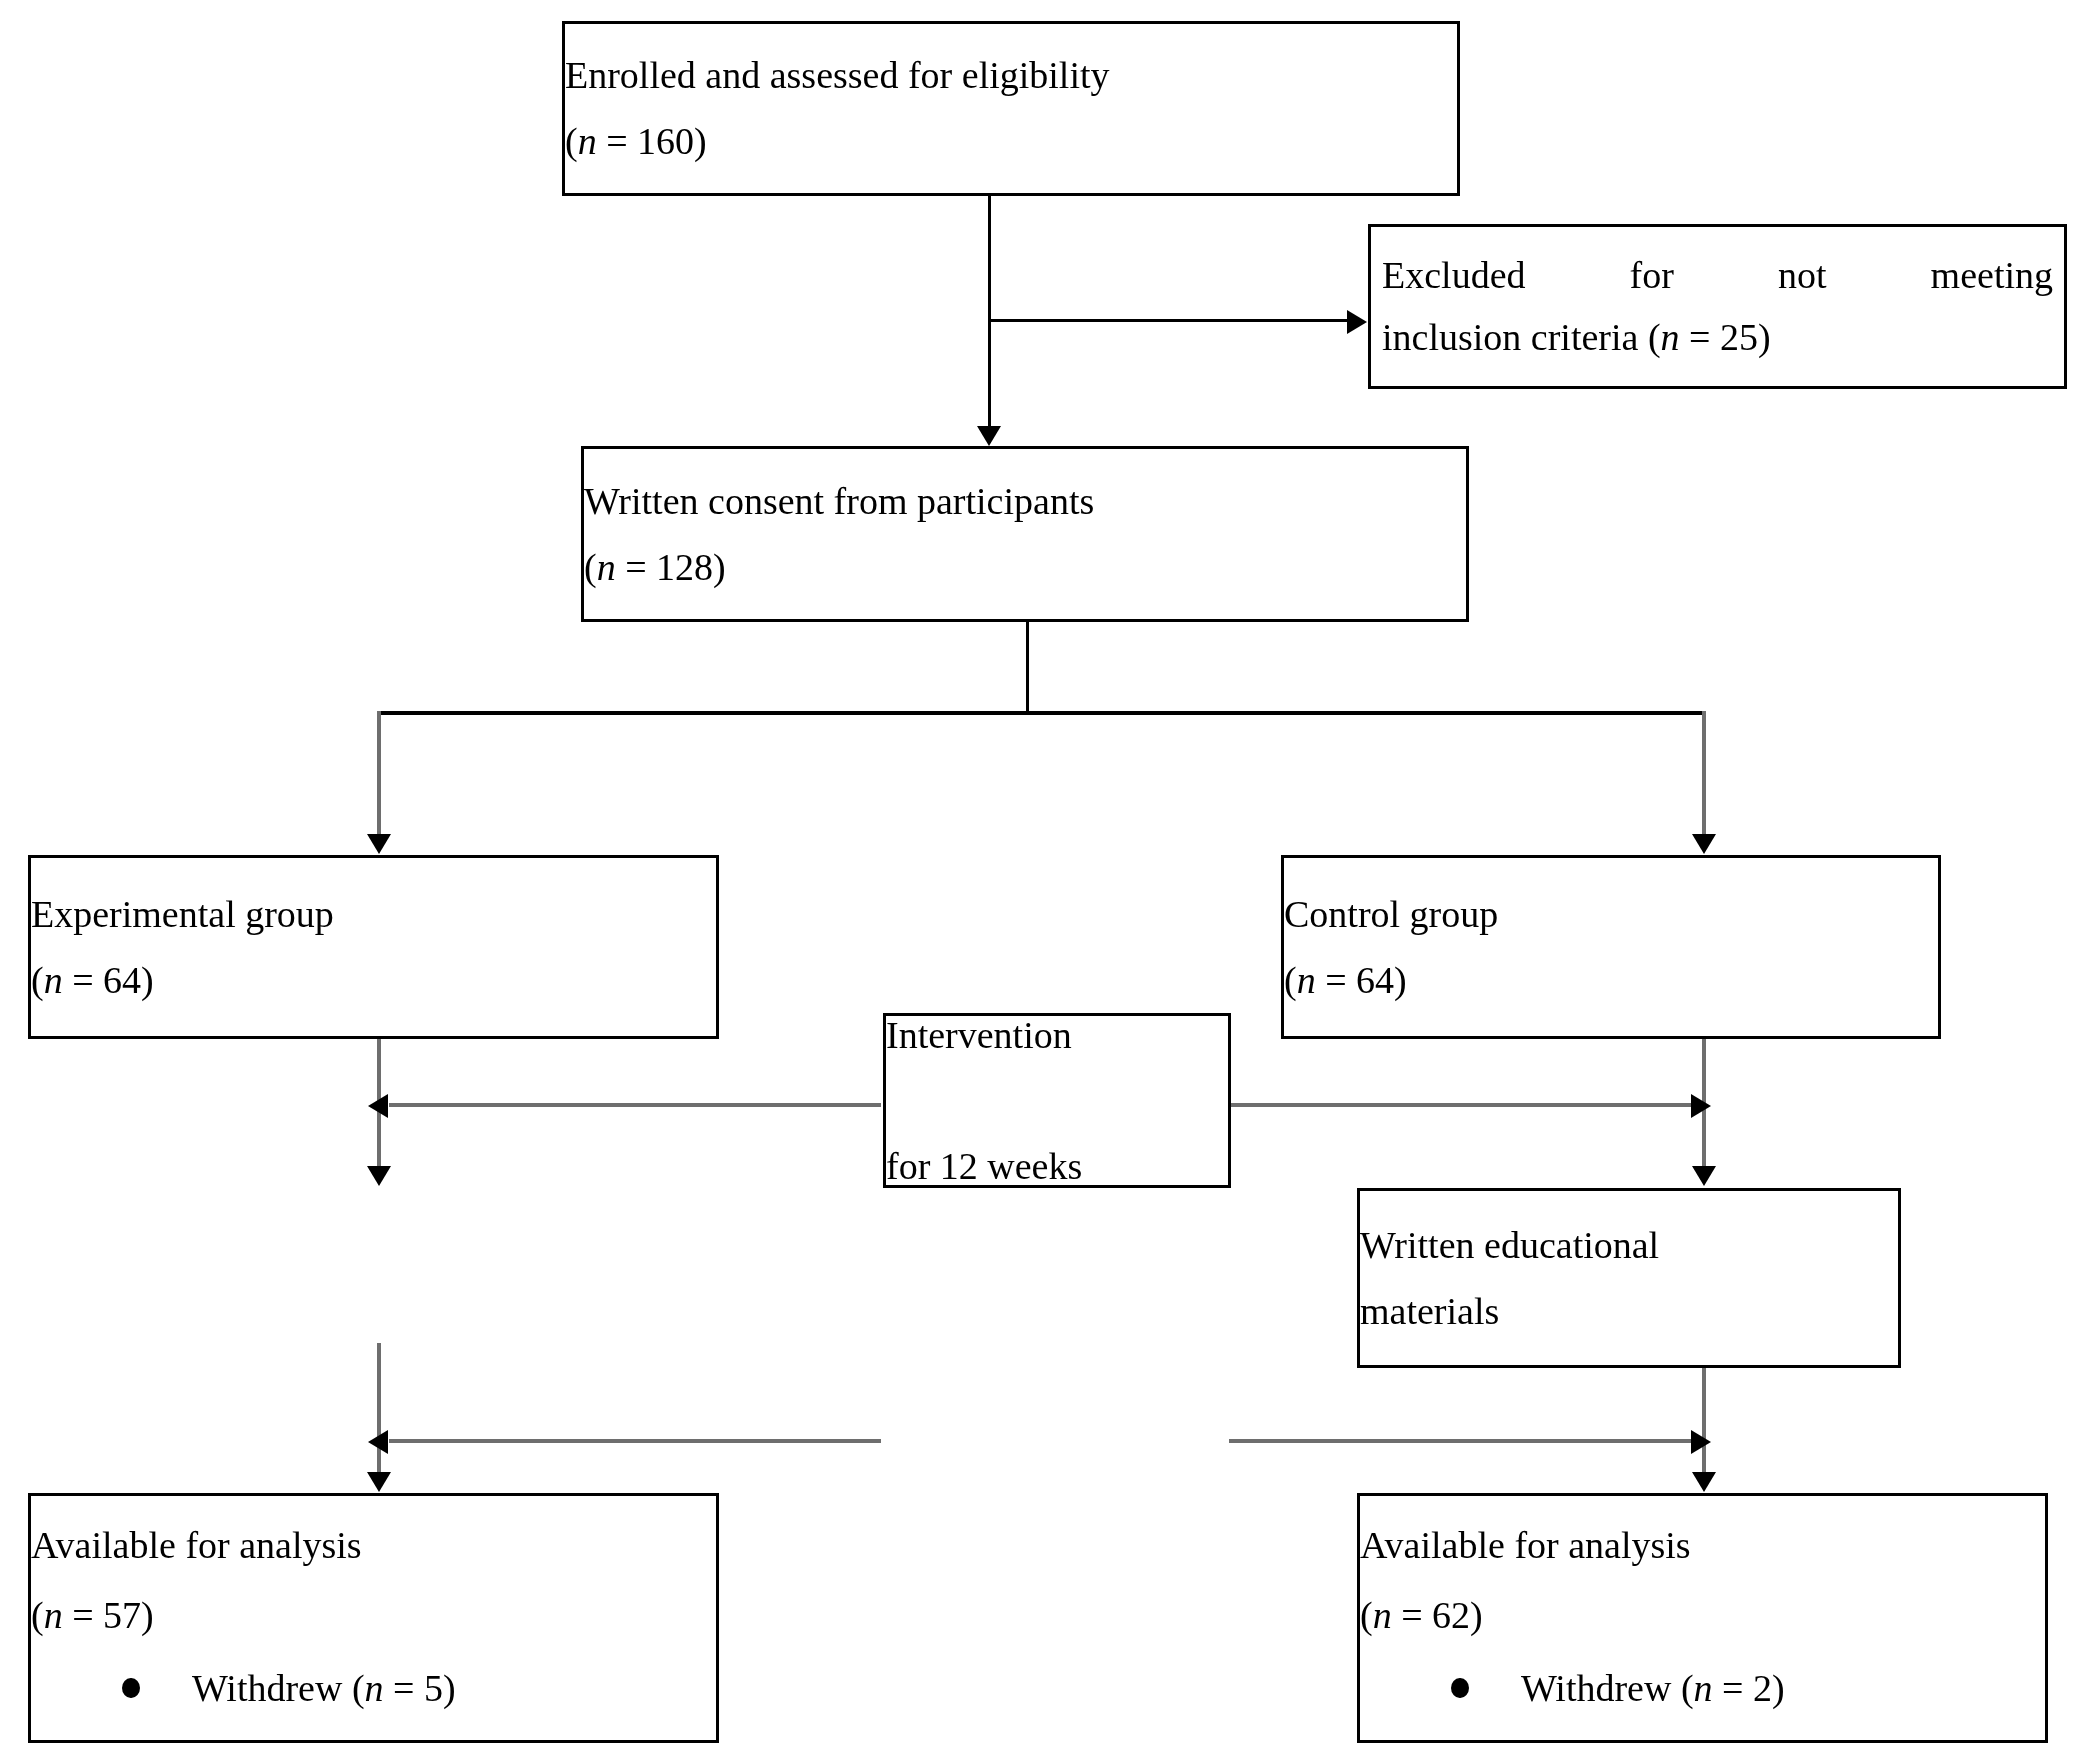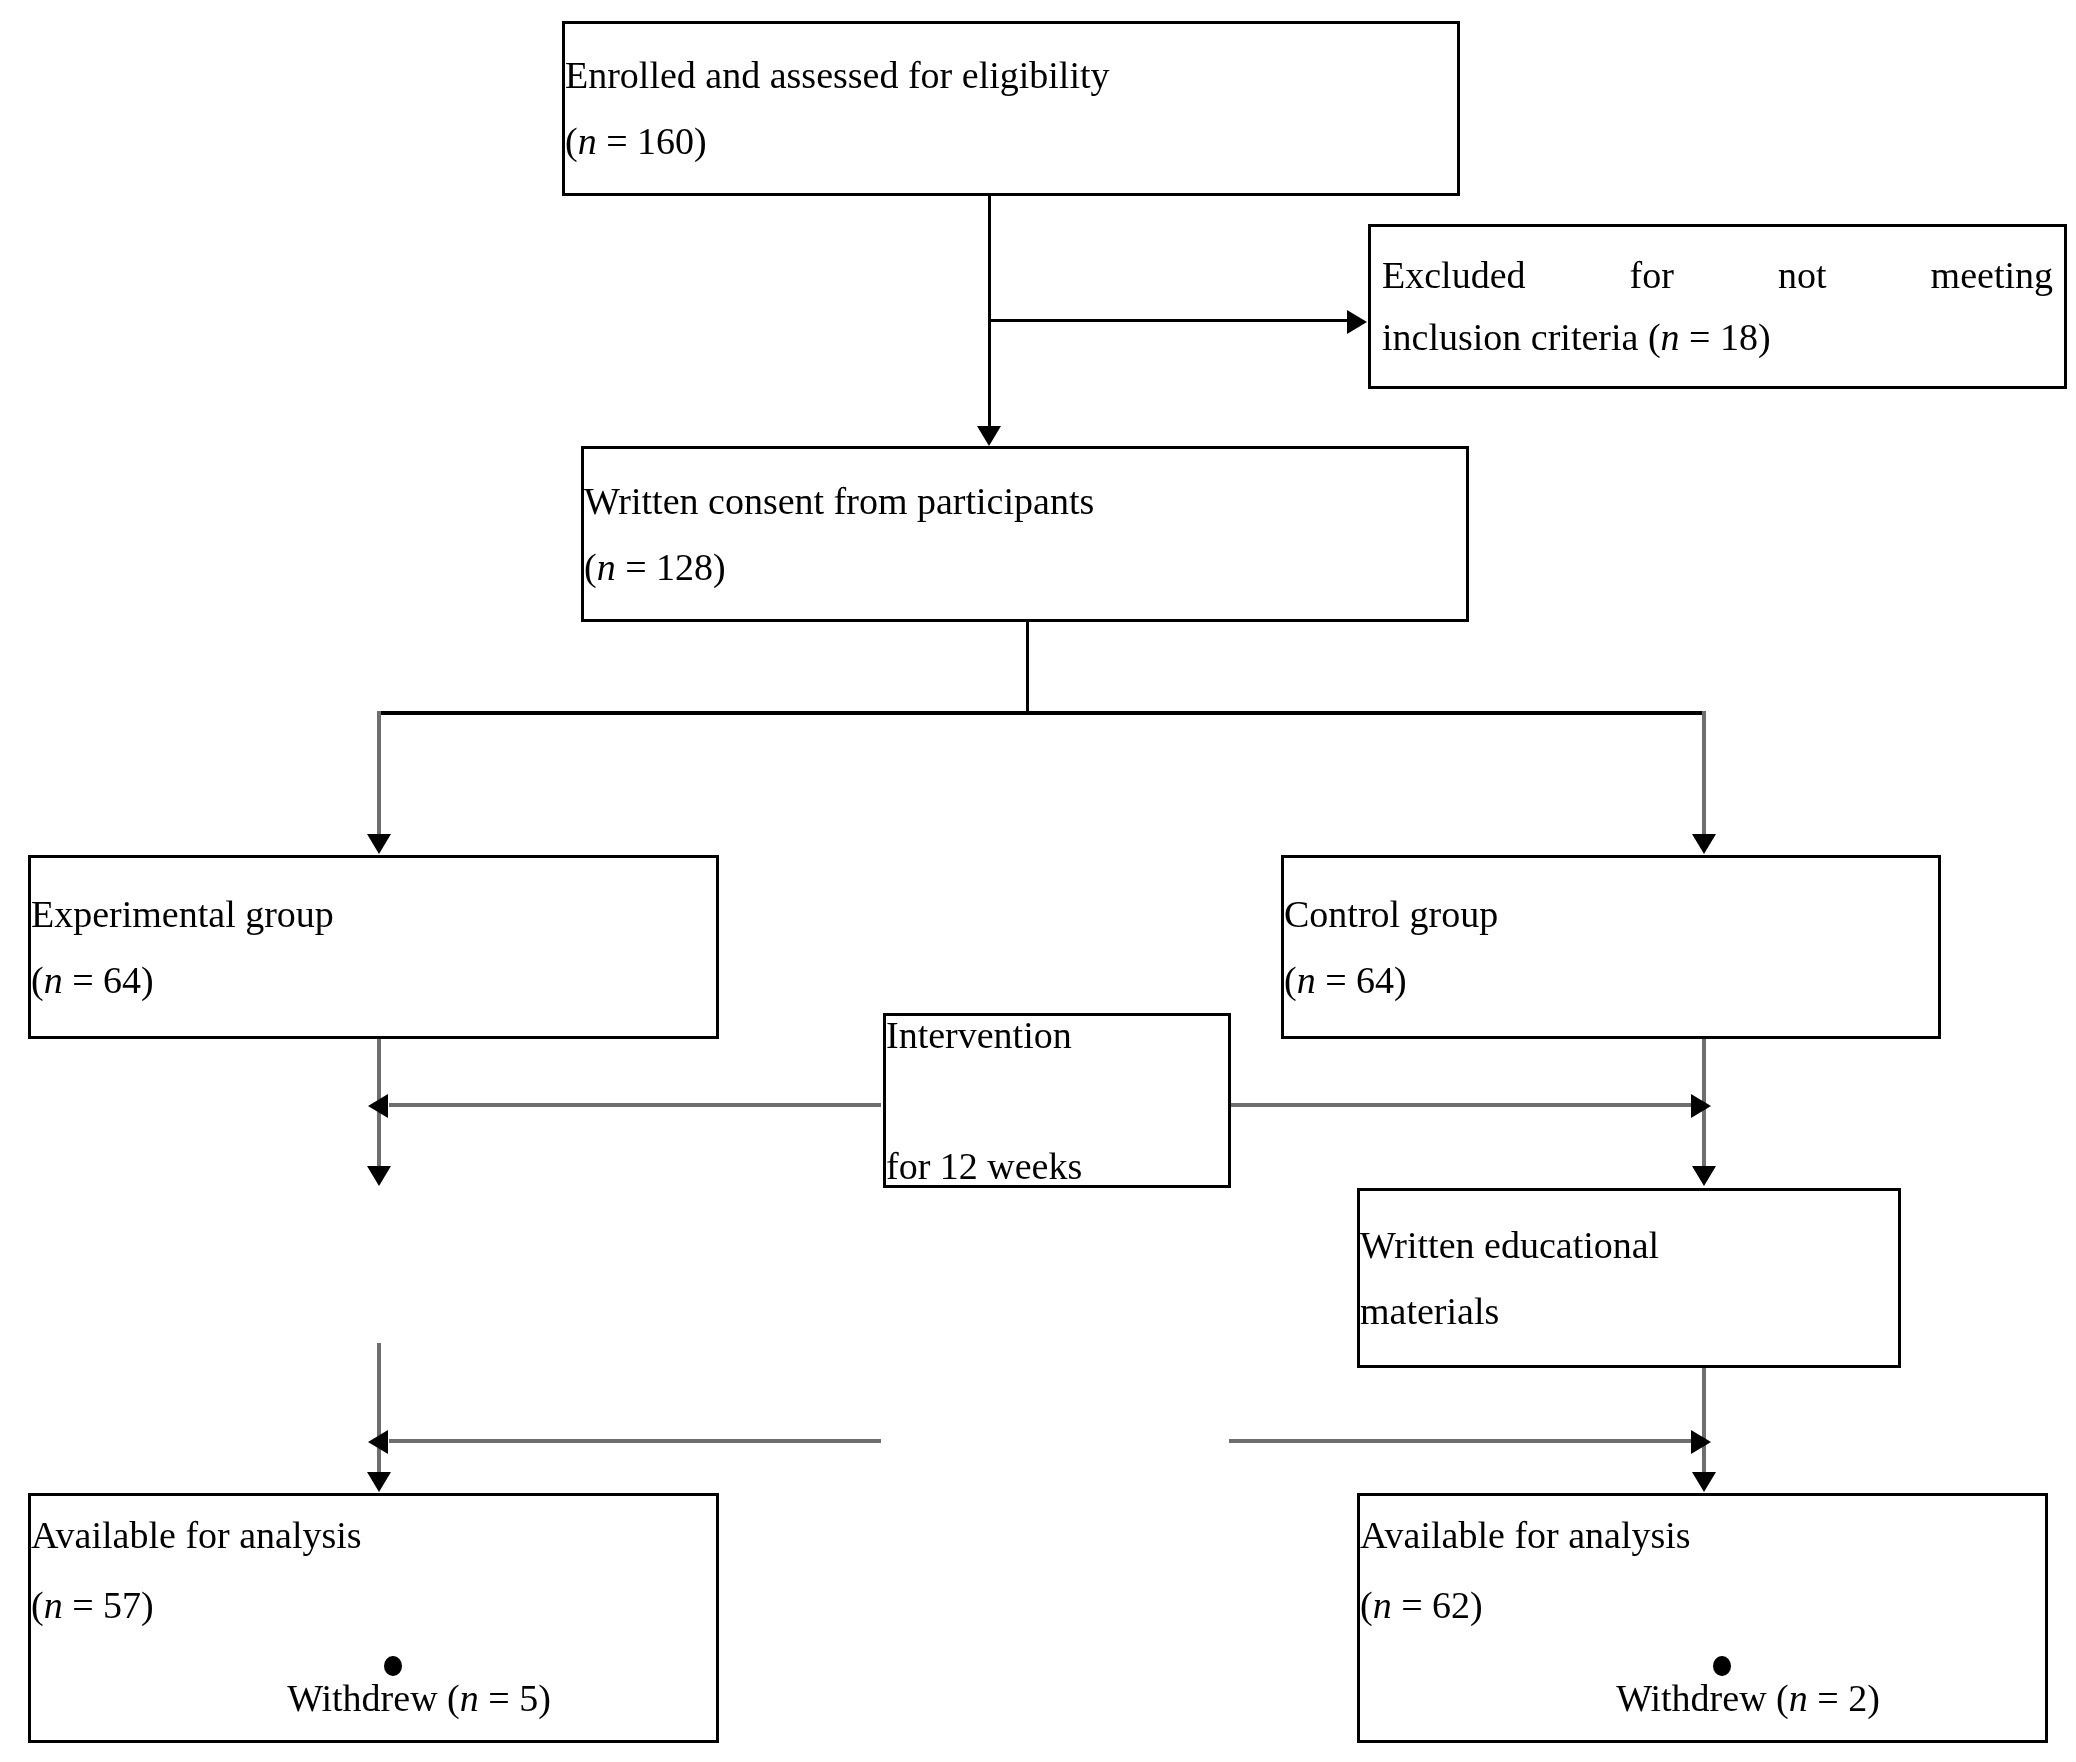--- a/index.html
+++ b/index.html
@@ -96,21 +96,20 @@
 
   .bullet-row {
     display: flex;
     align-items: center;
     justify-content: flex-start;
     width: 100%;
     box-sizing: border-box;
     padding-left: 91px;
     font-size: 38px;
     white-space: nowrap;
-    flex-direction: column;
   }
   .bullet-dot {
     width: 18px;
     height: 20.7px;
     border-radius: 50%;
     background: #000000;
     margin-right: 52px;
     flex: 0 0 auto;
   }
 </style>
@@ -159,21 +158,21 @@
 
   <div class="box" style="left:562px; top:20.7px; width:898px; height:175px;">
     <span class="line1 f-main">Enrolled and assessed for eligibility</span>
     <span class="gap-sm"></span>
     <span class="line2 f-n"><span>(</span><i class="ital">n</i><span> = 160)</span></span>
   </div>
 
   <div class="box thin" style="left:1368px; top:224px; width:699px; height:165px;">
     <div class="just">
       <span>Excluded for not meeting</span>
-      <span class="lastline"><span>inclusion criteria (</span><i class="ital">n</i><span> = 18)</span></span>
+      <span class="lastline"><span>inclusion criteria (</span><i class="ital">n</i><span> = 25)</span></span>
     </div>
   </div>
 
   <div class="box" style="left:581px; top:446px; width:888px; height:176px;">
     <span class="line1 f-main">Written consent from participants</span>
     <span class="gap-sm"></span>
     <span class="line2 f-n"><span>(</span><i class="ital">n</i><span> = 128)</span></span>
   </div>
 
   <div class="box" style="left:28px; top:855px; width:691px; height:184px;">

